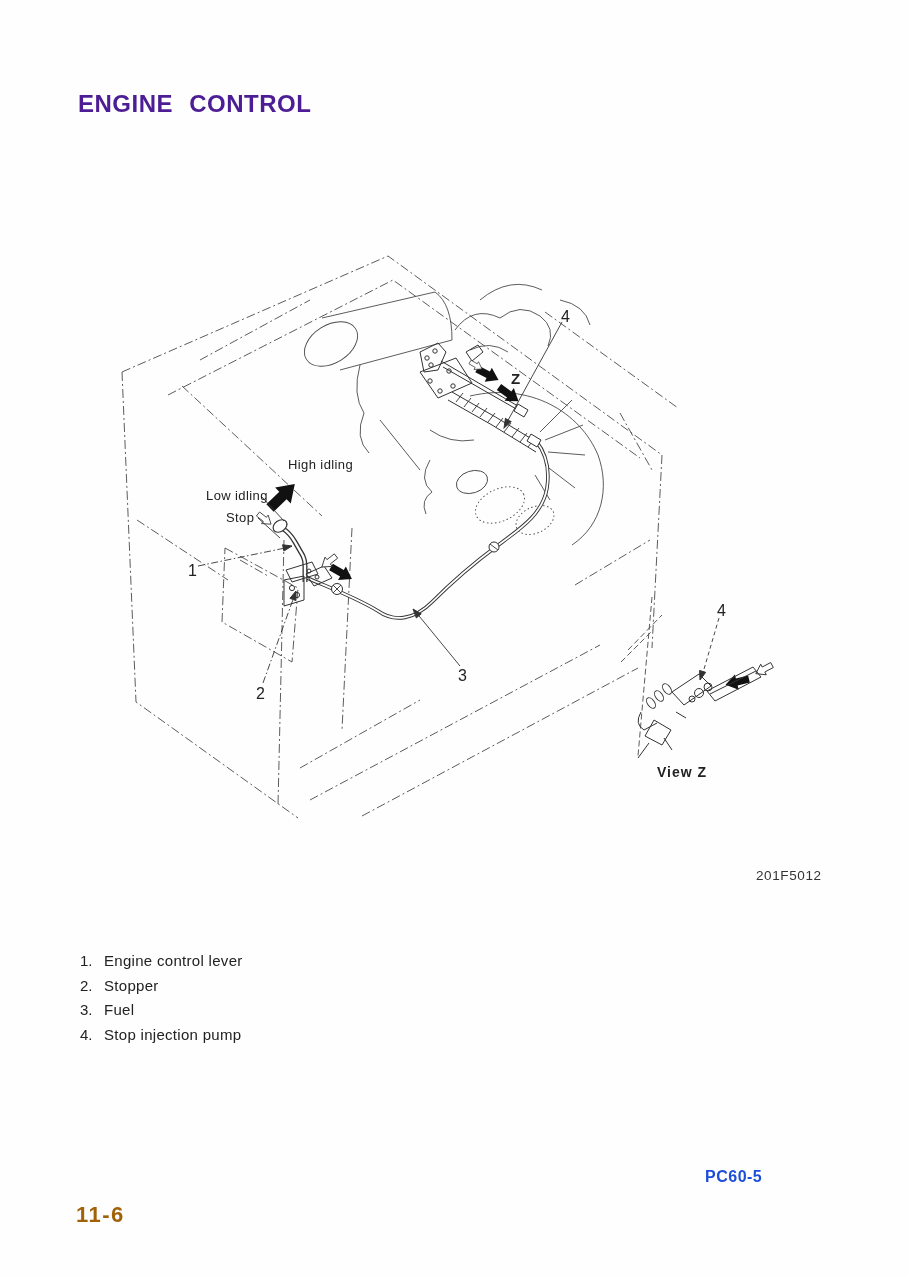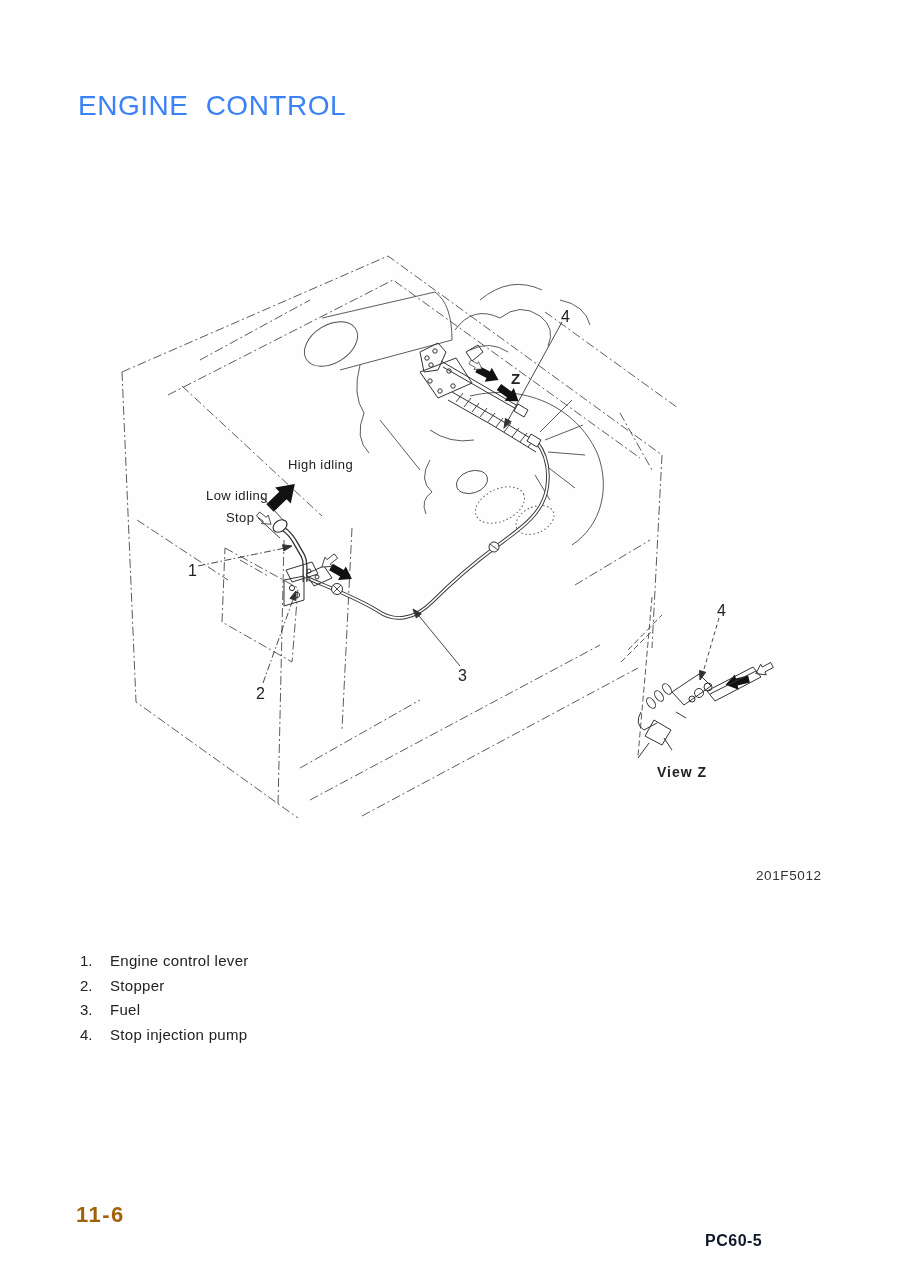--- a/index.html
+++ b/index.html
@@ -1,28 +1,28 @@
 <!DOCTYPE html>
 <html><head>
 <meta charset="utf-8">
 <style>
   html,body{margin:0;padding:0;background:#fff;}
   #page{position:relative;width:909px;height:1277px;background:#fffefe;overflow:hidden;
         font-family:"Liberation Sans",sans-serif;color:#1d1d1d;}
-  .title{position:absolute;left:78px;top:90px;font-size:28px;font-weight:400;
-         letter-spacing:.5px;word-spacing:9px;color:#3b82f6;}
+  .title{position:absolute;left:78px;top:90px;font-size:24px;font-weight:700;
+         letter-spacing:.5px;word-spacing:9px;color:#4c1d95;}
   svg.art{position:absolute;left:0;top:0;}
   .legend{position:absolute;left:80px;top:953px;font-size:15px;color:#222;}
   .legend-row{display:flex;margin-bottom:9.5px;line-height:15px;}
   .legend-num{width:20px;}
-  .legend-label{margin-left:10px;letter-spacing:.3px;}
+  .legend-label{margin-left:4px;letter-spacing:.3px;}
   .page-num{position:absolute;left:76px;top:1202px;font-size:22px;font-weight:600;
             letter-spacing:1.5px;color:#a16207;}
-  .model{position:absolute;left:705px;top:1232px;font-size:16px;font-weight:600;
-         letter-spacing:.5px;color:#0f172a;}
+  .model{position:absolute;left:705px;top:1168px;font-size:16px;font-weight:600;
+         letter-spacing:.5px;color:#1d4ed8;}
   text{font-family:"Liberation Sans",sans-serif;fill:#222;}
   .lbl{font-size:13px;letter-spacing:.4px;}
   .num{font-size:16px;}
   .zmark{font-size:15px;font-weight:bold;}
   .viewz{font-size:14px;font-weight:600;letter-spacing:1px;}
   .figcode{font-size:13.5px;letter-spacing:.6px;fill:#333;}
 </style>
 </head>
 <body>
 

